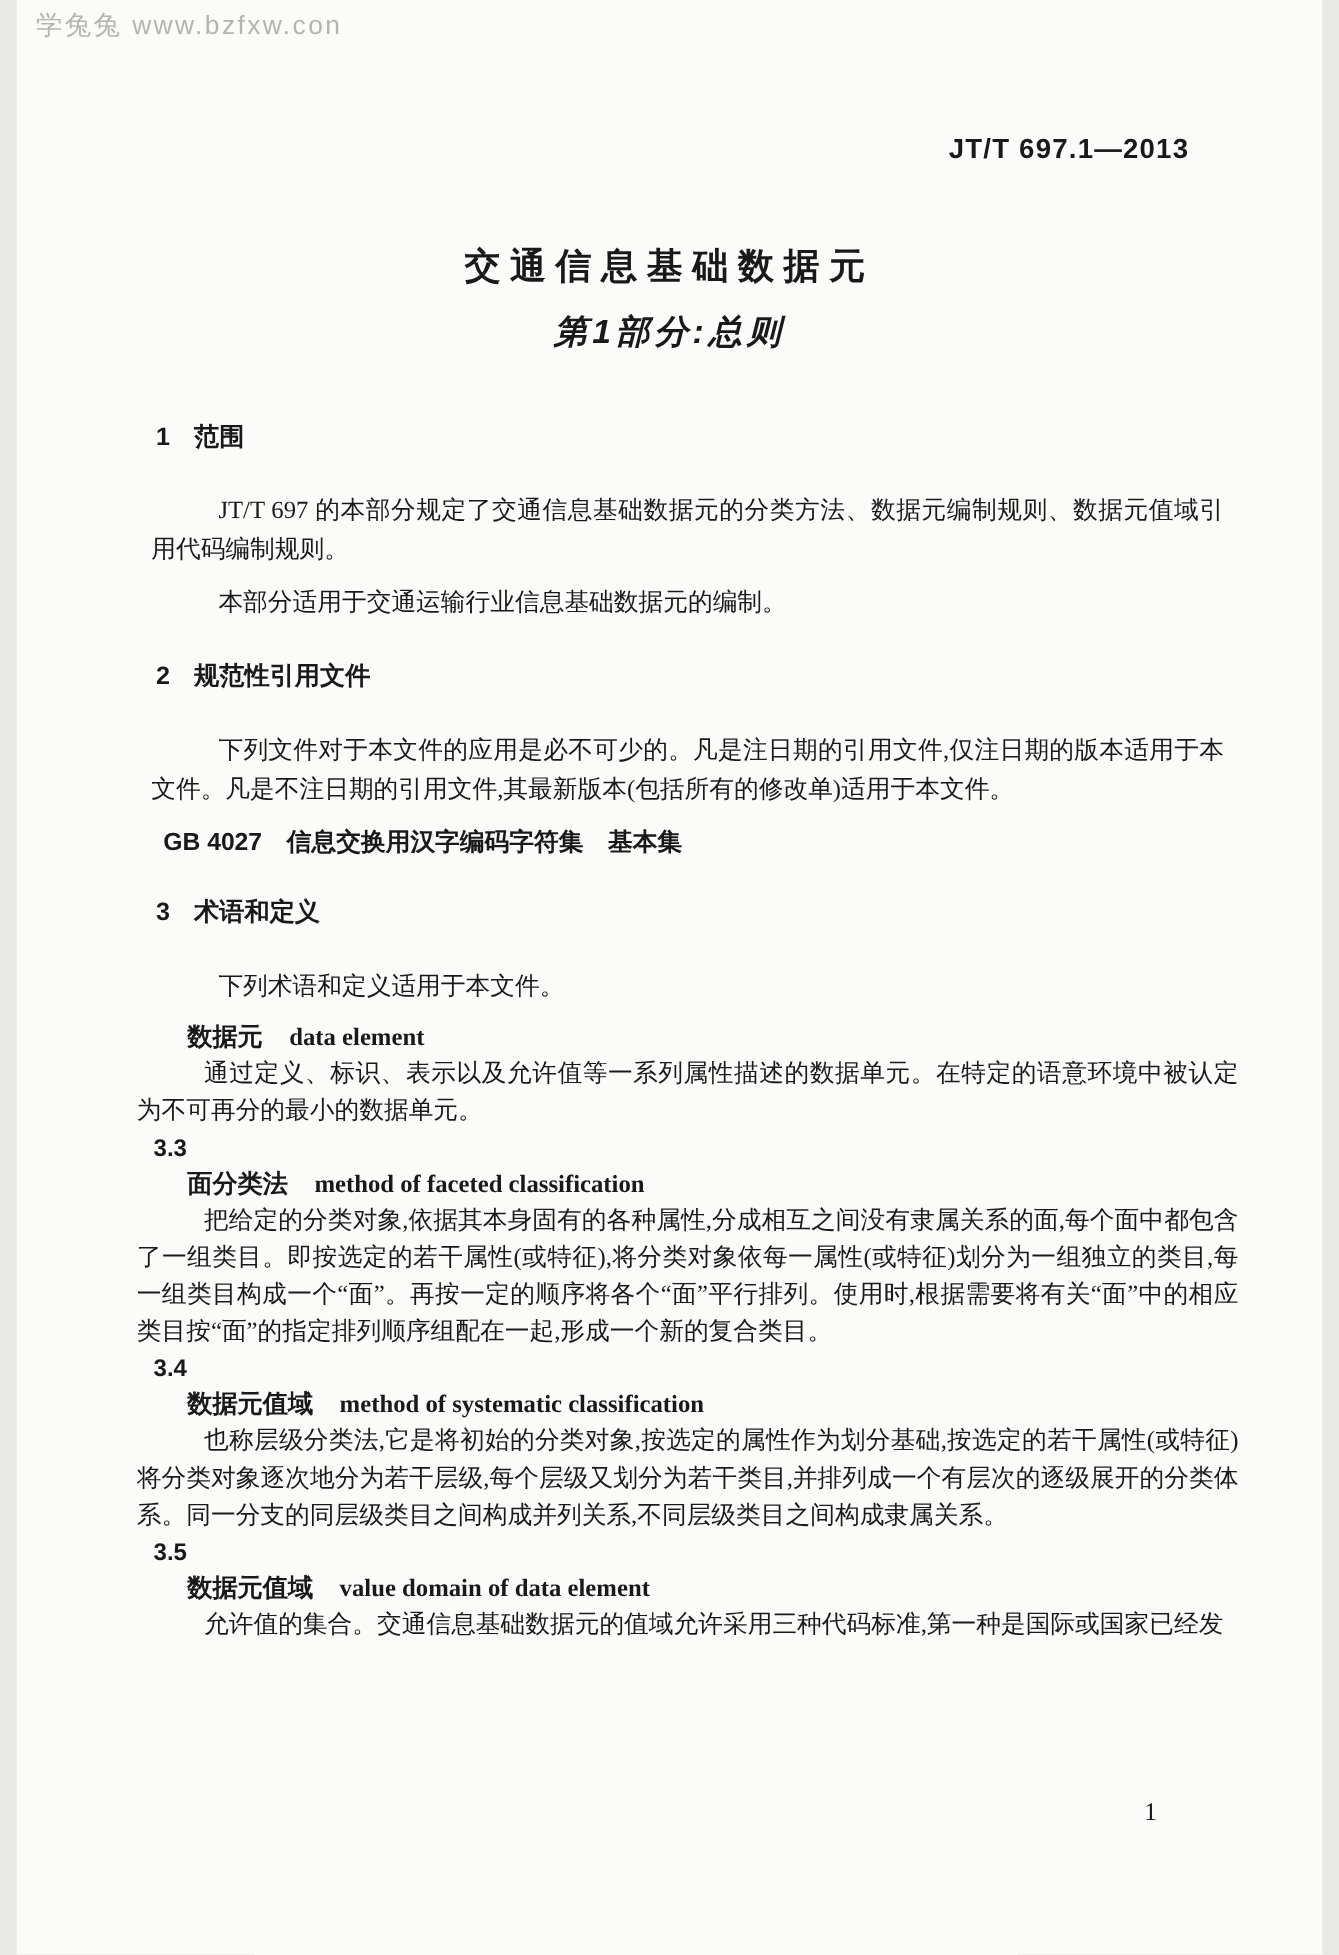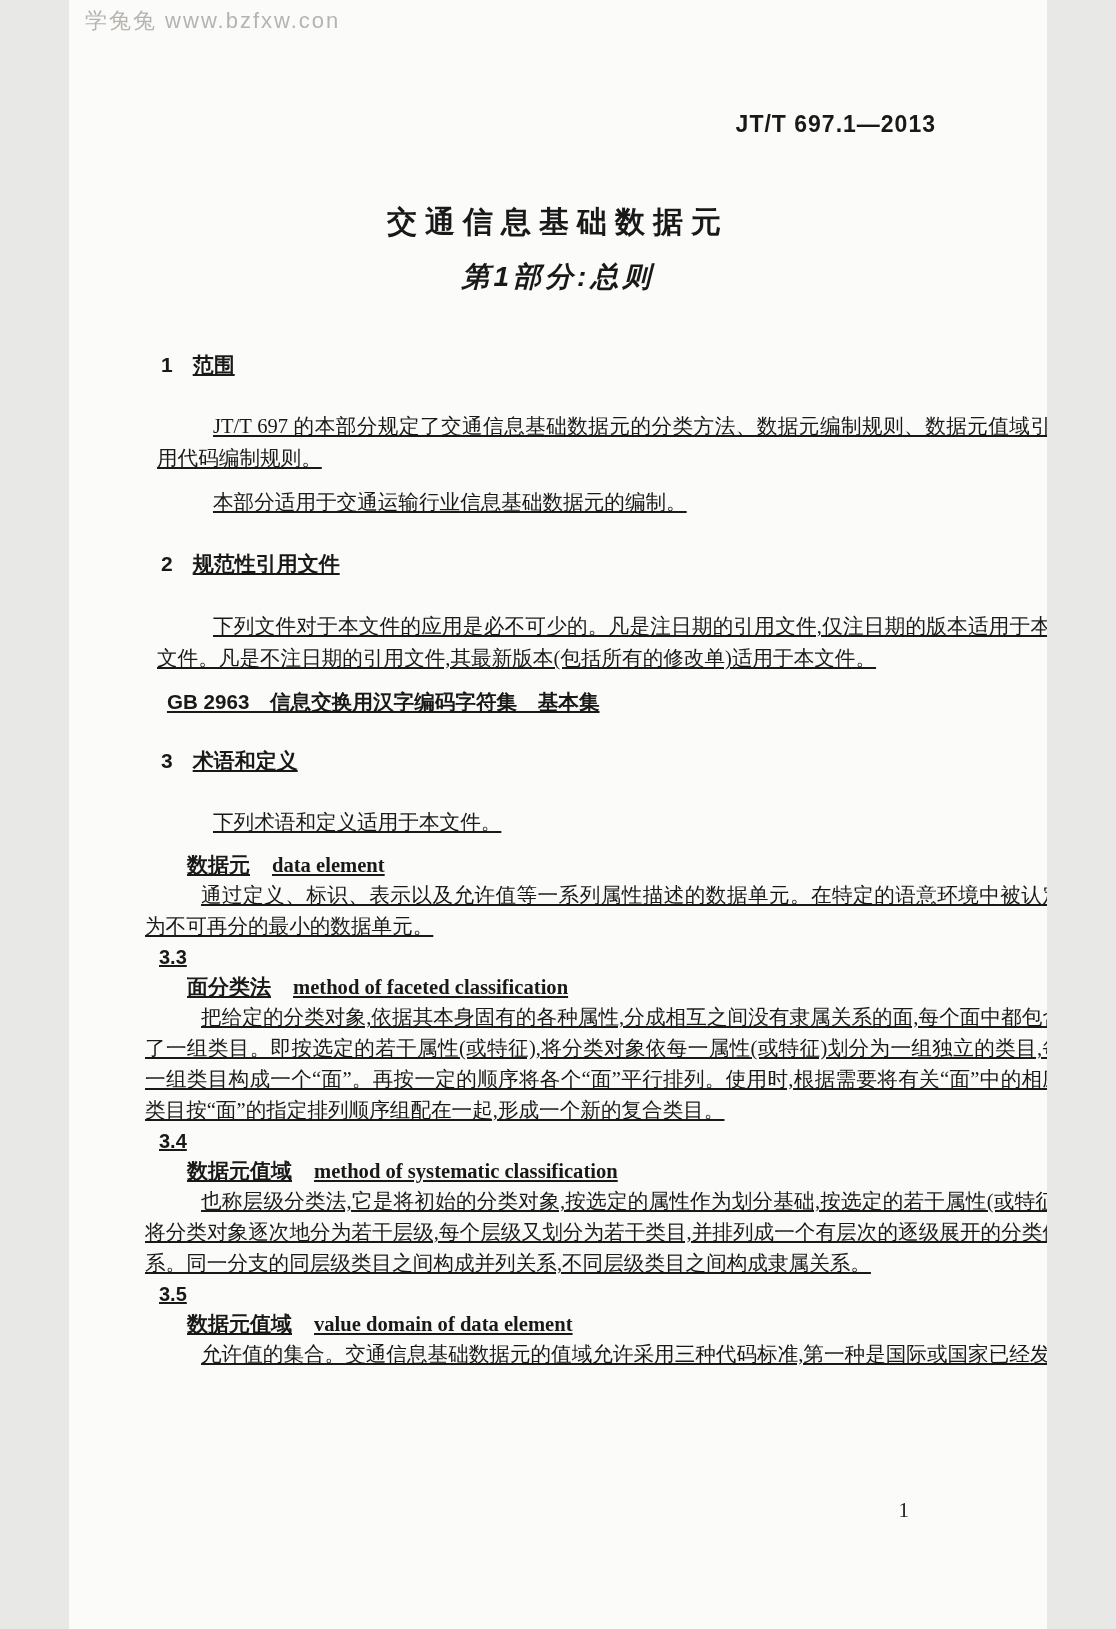--- a/index.html
+++ b/index.html
@@ -2,21 +2,21 @@
 <html><head>
 <meta charset="utf-8">
 <style>
   html, body {
     margin: 0;
     padding: 0;
     background: #e8e8e6;
   }
   .page {
     position: relative;
-    width: 978px;
+    width: 1088px;
     height: 1629px;
     margin: 0 auto;
     background: #fbfbf9;
     overflow: hidden;
     color: #191919;
     font-family: "Liberation Serif", serif;
   }
   .watermark {
     position: absolute;
     top: 6px;
@@ -51,26 +51,25 @@
   .title-line2 {
     font-family: "Liberation Sans", sans-serif;
     font-size: 28px;
     letter-spacing: 4px;
     margin-top: 15px;
     font-style: italic;
   }
   .content {
     position: absolute;
     top: 350px;
-    left: 76px;
+    left: 100px;
     width: 918px;
     font-size: 20.6px;
     line-height: 32px;
     text-align: justify;
-    text-decoration: underline;
   }
   .sec-heading {
     font-family: "Liberation Sans", sans-serif;
     font-weight: bold;
     font-size: 21px;
     line-height: 30px;
     text-align: left;
     padding-left: 16px;
   }
   .sec-heading .sec-num { display: inline-block; margin-right: 20px; }
@@ -145,21 +144,21 @@
     <div class="sec-heading">
       <span class="sec-num">1</span><span>范围</span>
     </div>
     <p class="para sec1-p1">JT/T 697 的本部分规定了交通信息基础数据元的分类方法、数据元编制规则、数据元值域引用代码编制规则。</p>
     <p class="para">本部分适用于交通运输行业信息基础数据元的编制。</p>
 
     <div class="sec-heading sec2-heading">
       <span class="sec-num">2</span><span>规范性引用文件</span>
     </div>
     <p class="para sec2-p1">下列文件对于本文件的应用是必不可少的。凡是注日期的引用文件,仅注日期的版本适用于本文件。凡是不注日期的引用文件,其最新版本(包括所有的修改单)适用于本文件。</p>
-    <div class="ref-line">GB 2963　信息交换用汉字编码字符集　基本集</div>
+    <div class="ref-line">GB 4027　信息交换用汉字编码字符集　基本集</div>
 
     <div class="sec-heading sec3-heading">
       <span class="sec-num">3</span><span>术语和定义</span>
     </div>
     <p class="para sec3-p1">下列术语和定义适用于本文件。</p>
 
     <div class="term-block">
       <div class="term-heading">
         <span class="term-zh">数据元</span><span class="term-en">data element</span>
       </div>

